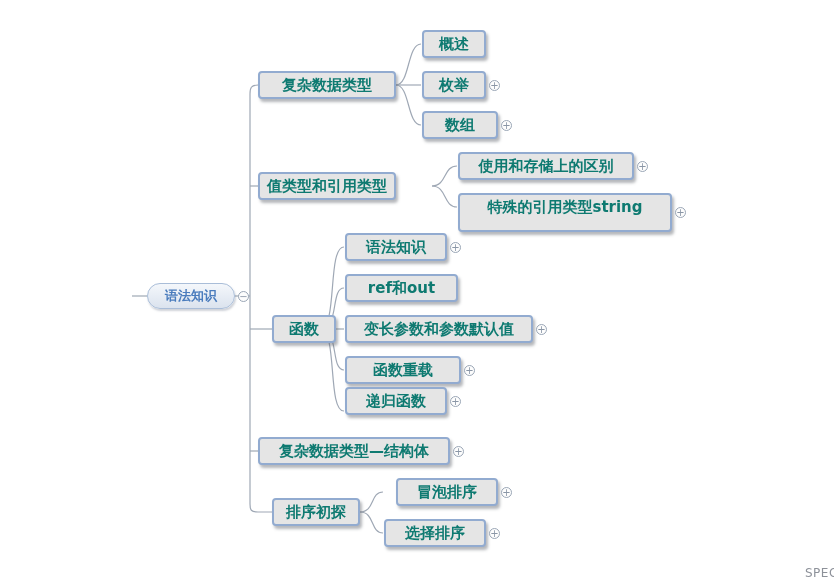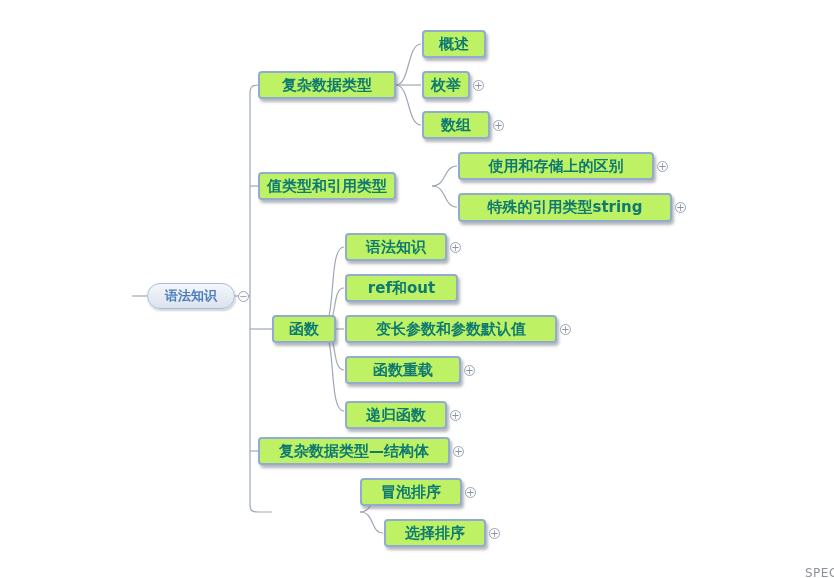--- a/index.html
+++ b/index.html
@@ -3,21 +3,21 @@
 <meta charset="utf-8">
 <style>
   html,body { margin:0; padding:0; background:#ffffff; }
   #canvas {
     position:relative; width:834px; height:578px; overflow:hidden;
     background:#ffffff; font-family:"DejaVu Sans", sans-serif;
   }
   #wires { position:absolute; left:0; top:0; pointer-events:none; }
   .tw { position:absolute; display:flex; align-items:center; }
   .topic {
-    background:#bef264;
+    background:#e5e5e5;
     border:2px solid #92abd0;
     border-radius:4px;
     box-shadow:2px 3px 3px rgba(90,95,105,.45);
     color:#0e7a71;
     font-weight:bold;
     font-size:15px;
     height:28px;
     line-height:24px;
     text-align:center;
     box-sizing:border-box;
@@ -103,69 +103,72 @@
   </div>
 
   <div class="tw" style="left:147px;top:283px">
     <div class="root-topic" style="width:88px">语法知识</div>
     <span class="exp">−</span>
   </div>
   <div class="tw" style="left:422px;top:30px">
     <div class="topic" style="width:64px">概述</div>
   </div>
   <div class="tw" style="left:422px;top:71px">
-    <div class="topic" style="width:48px">枚举</div>
+    <div class="topic" style="width:64px">枚举</div>
     <span class="exp">+</span>
   </div>
   <div class="tw" style="left:422px;top:111px">
-    <div class="topic" style="width:68px">数组</div>
+    <div class="topic" style="width:76px">数组</div>
     <span class="exp">+</span>
   </div>
 
   <div class="tw" style="left:258px;top:172px">
     <div class="topic" style="width:138px">值类型和引用类型</div>
   </div>
   <div class="tw" style="left:458px;top:152px">
-    <div class="topic" style="width:196px">使用和存储上的区别</div>
+    <div class="topic" style="width:176px">使用和存储上的区别</div>
     <span class="exp">+</span>
   </div>
   <div class="tw" style="left:458px;top:193px">
-    <div class="topic" style="width:214px;height:29px">特殊的引用类型string</div>
+    <div class="topic" style="width:214px;height:39px">特殊的引用类型string</div>
     <span class="exp">+</span>
   </div>
 
   <div class="tw" style="left:272px;top:315px">
     <div class="topic" style="width:64px">函数</div>
   </div>
   <div class="tw" style="left:345px;top:233px">
     <div class="topic" style="width:102px">语法知识</div>
     <span class="exp">+</span>
   </div>
   <div class="tw" style="left:345px;top:274px">
     <div class="topic" style="width:113px">ref和out</div>
   </div>
   <div class="tw" style="left:345px;top:315px">
-    <div class="topic" style="width:212px">变长参数和参数默认值</div>
+    <div class="topic" style="width:188px">变长参数和参数默认值</div>
     <span class="exp">+</span>
   </div>
   <div class="tw" style="left:345px;top:356px">
     <div class="topic" style="width:116px">函数重载</div>
     <span class="exp">+</span>
   </div>
-  <div class="tw" style="left:345px;top:401px">
+  <div class="tw" style="left:345px;top:387px">
     <div class="topic" style="width:102px">递归函数</div>
     <span class="exp">+</span>
   </div>
 
   <div class="tw" style="left:258px;top:437px">
     <div class="topic" style="width:192px">复杂数据类型—结构体</div>
     <span class="exp">+</span>
   </div>
 
-  <div class="tw" style="left:360px;top:478px">
+  <div class="tw" style="left:272px;top:498px">
+    <div class="topic" style="width:88px">排序初探</div>
+  </div>
+  <div class="tw" style="left:396px;top:478px">
     <div class="topic" style="width:102px">冒泡排序</div>
     <span class="exp">+</span>
   </div>
   <div class="tw" style="left:384px;top:519px">
     <div class="topic" style="width:102px">选择排序</div>
     <span class="exp">+</span>
   </div>
 
   <div class="watermark">SPEC</div>
 

